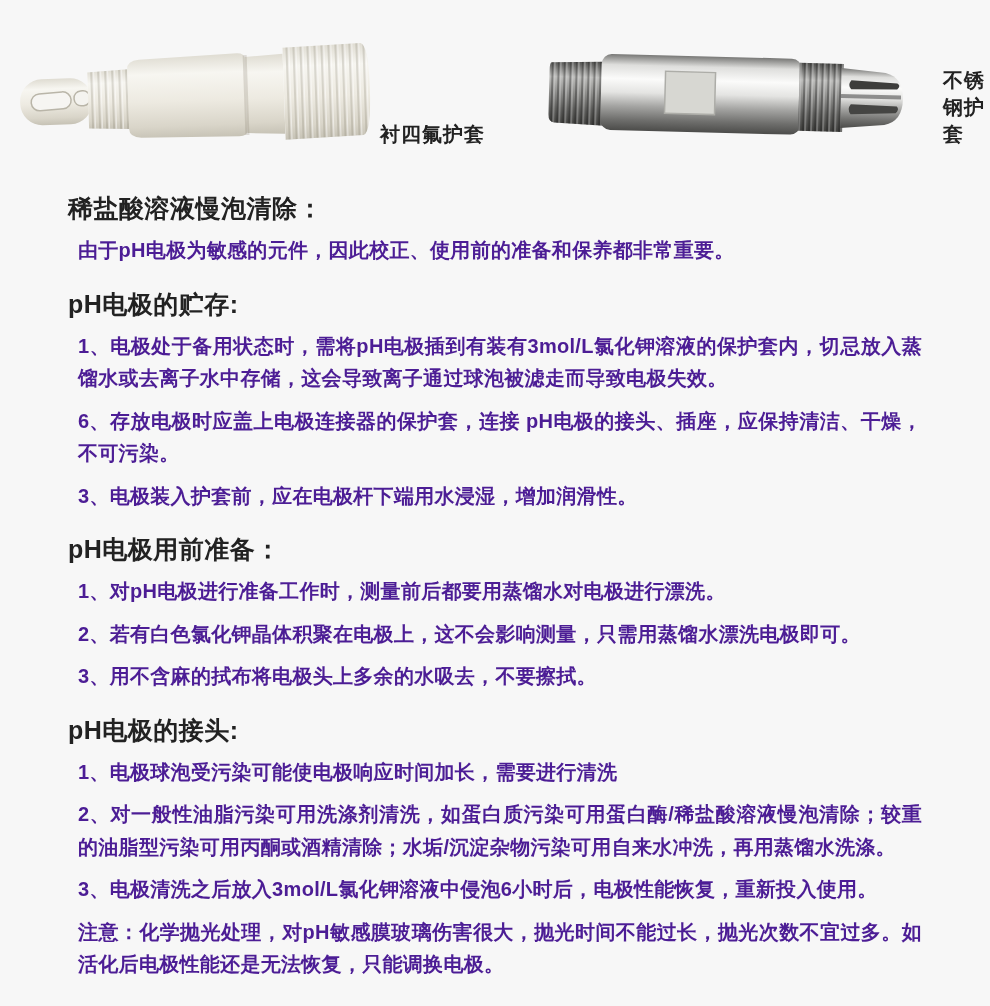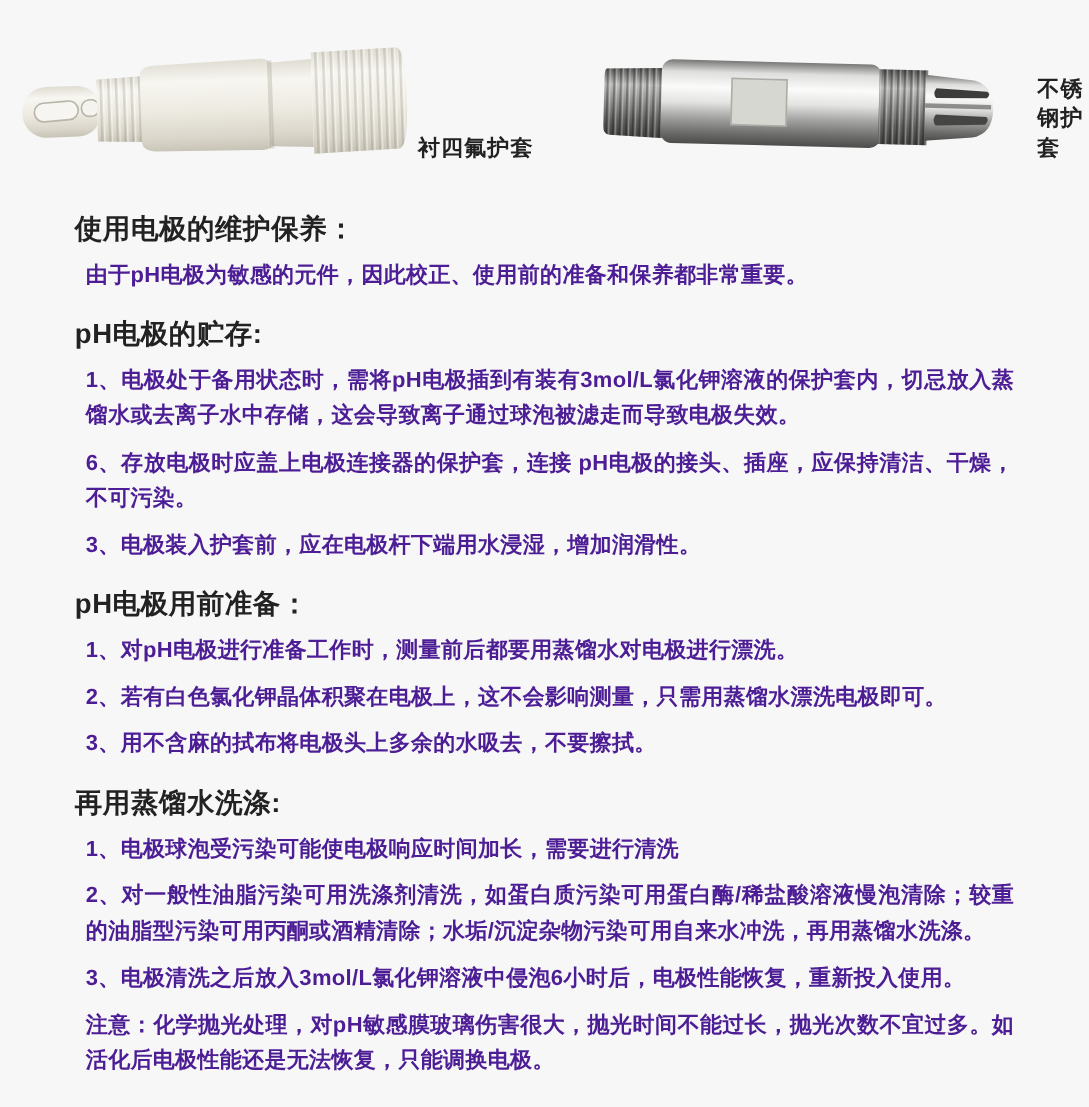--- a/index.html
+++ b/index.html
@@ -169,40 +169,40 @@
         </svg>
       </div>
       <figcaption>不锈钢护套</figcaption>
     </figure>
 
   </div>
 
   <div class="content">
 
     <section class="section first">
-      <h2>使用电极的维护保养：</h2>
+      <h2>稀盐酸溶液慢泡清除：</h2>
       <p>由于pH电极为敏感的元件，因此校正、使用前的准备和保养都非常重要。</p>
     </section>
 
     <section class="section">
       <h2>pH电极的贮存:</h2>
       <p>1、电极处于备用状态时，需将pH电极插到有装有3mol/L氯化钾溶液的保护套内，切忌放入蒸馏水或去离子水中存储，这会导致离子通过球泡被滤走而导致电极失效。</p>
       <p>6、存放电极时应盖上电极连接器的保护套，连接 pH电极的接头、插座，应保持清洁、干燥，不可污染。</p>
       <p>3、电极装入护套前，应在电极杆下端用水浸湿，增加润滑性。</p>
     </section>
 
     <section class="section">
       <h2>pH电极用前准备：</h2>
       <p>1、对pH电极进行准备工作时，测量前后都要用蒸馏水对电极进行漂洗。</p>
       <p>2、若有白色氯化钾晶体积聚在电极上，这不会影响测量，只需用蒸馏水漂洗电极即可。</p>
       <p>3、用不含麻的拭布将电极头上多余的水吸去，不要擦拭。</p>
     </section>
 
     <section class="section">
-      <h2>再用蒸馏水洗涤:</h2>
+      <h2>pH电极的接头:</h2>
       <p>1、电极球泡受污染可能使电极响应时间加长，需要进行清洗</p>
       <p>2、对一般性油脂污染可用洗涤剂清洗，如蛋白质污染可用蛋白酶/稀盐酸溶液慢泡清除；较重的油脂型污染可用丙酮或酒精清除；水垢/沉淀杂物污染可用自来水冲洗，再用蒸馏水洗涤。</p>
       <p>3、电极清洗之后放入3mol/L氯化钾溶液中侵泡6小时后，电极性能恢复，重新投入使用。</p>
       <p>注意：化学抛光处理，对pH敏感膜玻璃伤害很大，抛光时间不能过长，抛光次数不宜过多。如活化后电极性能还是无法恢复，只能调换电极。</p>
     </section>
 
   </div>
 </div>
 
 </body></html>

